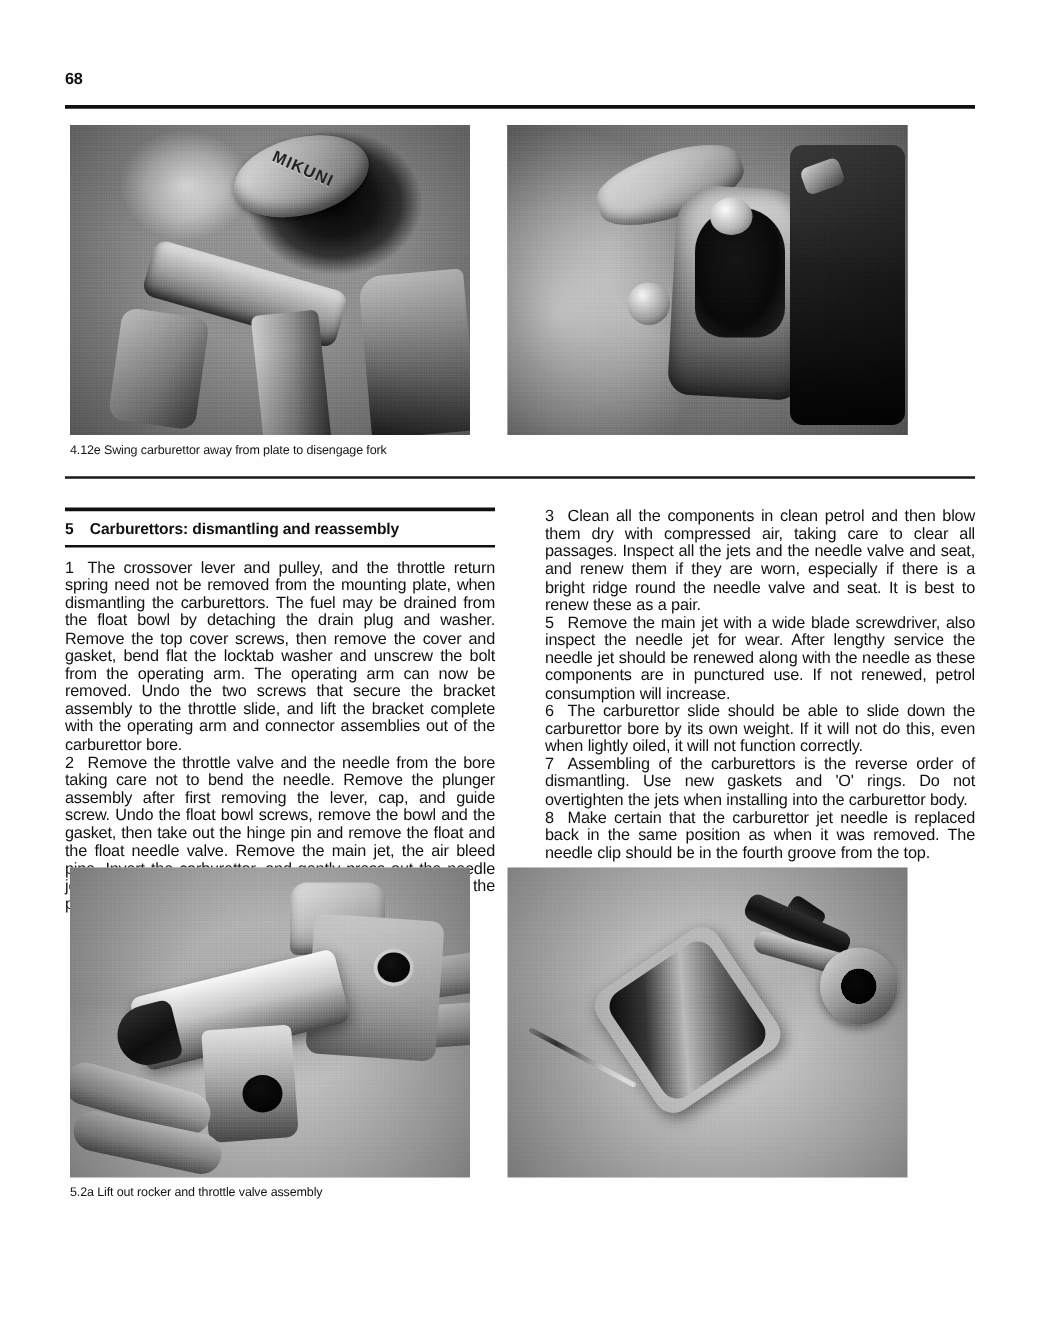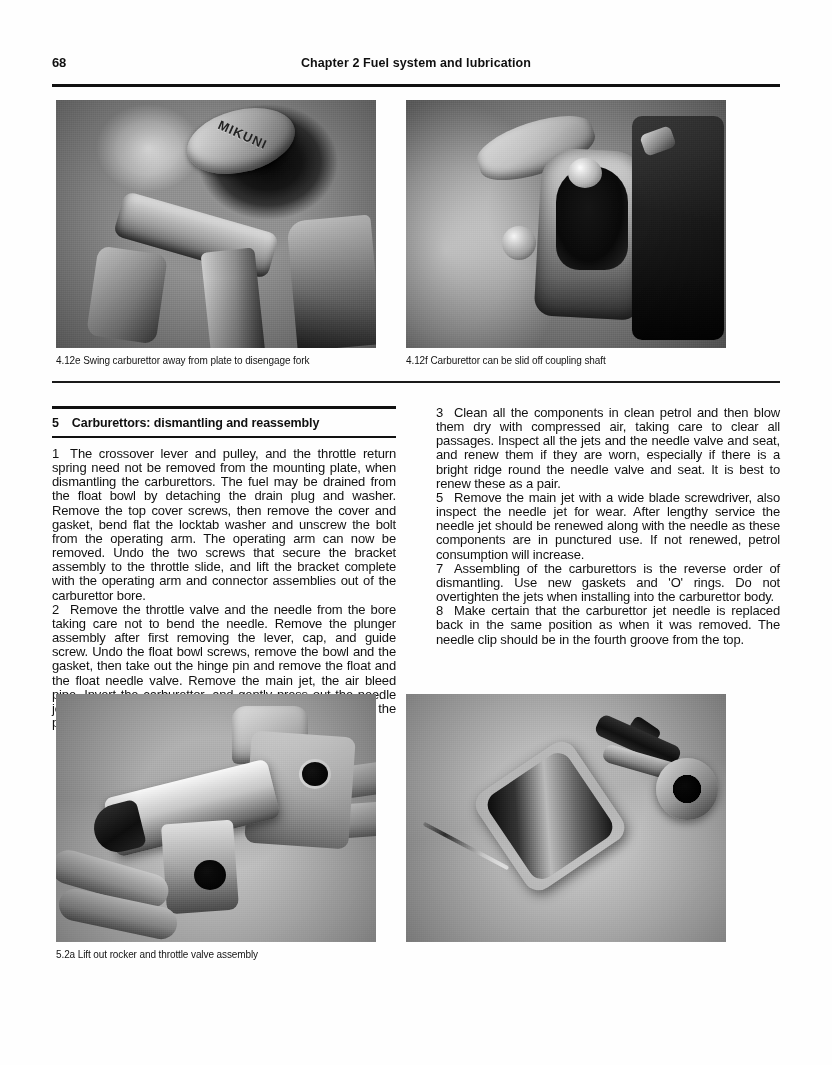--- a/index.html
+++ b/index.html
@@ -387,21 +387,20 @@
   }
   .col.right p.para:first-child { margin-top: 0; }
 </style>
 </head>
 <body>
 
 <div class="page">
 
   <div class="header">
     <div class="page-number">68</div>
-    <div class="chapter-title">Chapter 2  Fuel system and lubrication</div>
   </div>
   <div class="header-rule"></div>
 
   <div class="photo-row top">
 
     <div class="photo-cell left">
       <div class="photo pA">
         <div class="o1"></div>
         <div class="o2">MIKUNI</div>
         <div class="o3"></div>
@@ -419,21 +418,20 @@
         <div class="o1"></div>
         <div class="o2"></div>
         <div class="o3"></div>
         <div class="o4"></div>
         <div class="o5"></div>
         <div class="o6"></div>
         <div class="o7"></div>
         <div class="grain"></div>
         <div class="vign"></div>
       </div>
-      <div class="caption">4.12f Carburettor can be slid off coupling shaft</div>
     </div>
 
   </div>
 
   <div class="mid-rule"></div>
 
   <div class="columns">
 
     <div class="col left">
       <div class="head-rule-top"></div>
@@ -443,20 +441,21 @@
       </div>
       <div class="head-rule-bottom"></div>
 
       <p class="para"><span class="num">1</span><span>The crossover lever and pulley, and the throttle return spring need not be removed from the mounting plate, when dismantling the carburettors. The fuel may be drained from the float bowl by detaching the drain plug and washer. Remove the top cover screws, then remove the cover and gasket, bend flat the locktab washer and unscrew the bolt from the operating arm. The operating arm can now be removed. Undo the two screws that secure the bracket  assembly to the throttle slide, and lift the bracket complete with the operating arm and connector assemblies out of the carburettor bore.</span></p>
       <p class="para"><span class="num">2</span><span>Remove the throttle valve and the needle from the bore taking care not to bend the needle. Remove the plunger assembly after first removing the lever, cap, and guide screw. Undo the float bowl screws, remove the bowl and the gasket, then take out the hinge pin and remove the float and the float needle valve. Remove the main jet, the air bleed pipe. Invert the carburettor, and gently press out the needle jet with a wooden dowel. Remove the float valve seat, the pilot jet and the pilot air screw with spring.</span></p>
     </div>
 
     <div class="col right">
       <p class="para"><span class="num">3</span><span>Clean all the components in clean petrol and then blow them dry with compressed air, taking care to clear all passages. Inspect all the jets and the needle valve and seat, and renew them if they are worn, especially if there is a bright ridge round the needle valve and seat. It is best to renew these as a pair.</span></p>
       <p class="para"><span class="num">5</span><span>Remove the main jet with a wide blade screwdriver, also inspect the needle jet for wear. After lengthy service the needle jet should be renewed along with the needle as these components are in punctured use. If not renewed, petrol consumption will increase.</span></p>
+      <p class="para"><span class="num">6</span><span>The carburettor slide should be able to slide down the carburettor bore by its own weight. If it will not do this, even when lightly oiled, it will not function correctly.</span></p>
       <p class="para"><span class="num">7</span><span>Assembling of the carburettors is the reverse order of dismantling. Use new gaskets and 'O' rings. Do not overtighten the jets when installing into the carburettor body.</span></p>
       <p class="para"><span class="num">8</span><span>Make certain that the carburettor jet needle is replaced back in the same position as when it was removed. The needle clip should be in the fourth groove from the top.</span></p>
     </div>
 
   </div>
 
   <div class="photo-row bottom">
 
     <div class="photo-cell left">
       <div class="photo pC">

